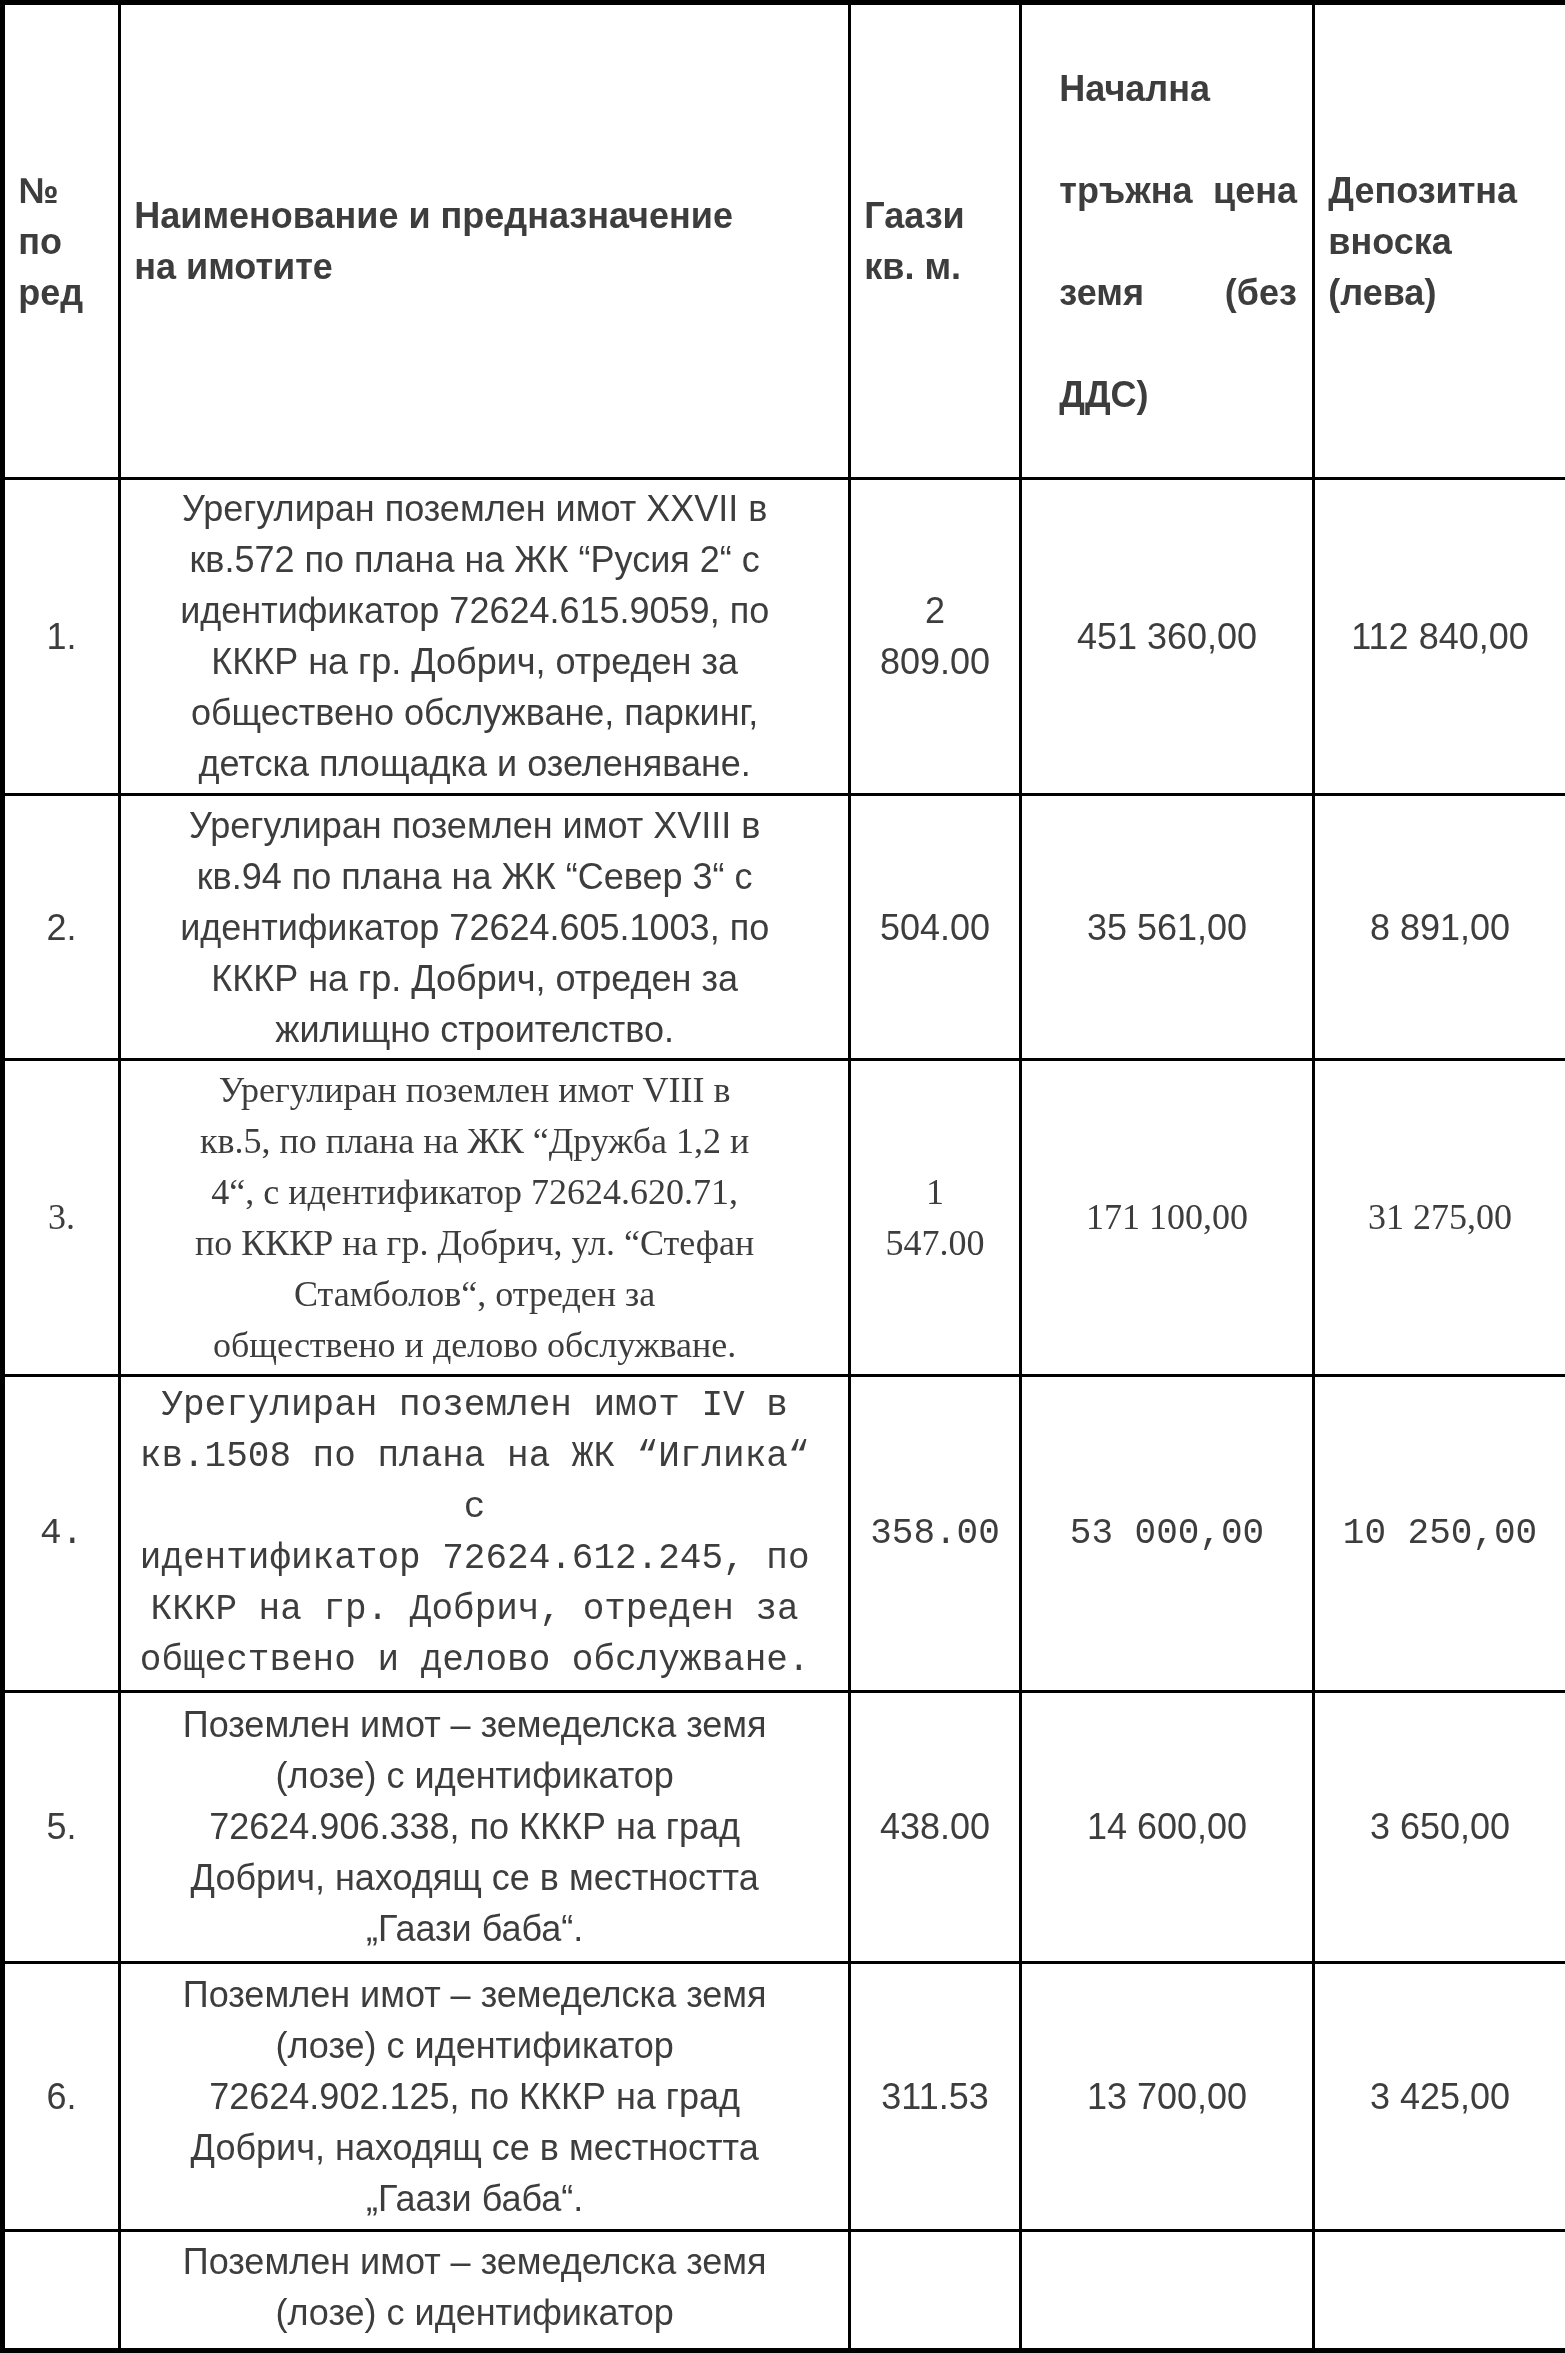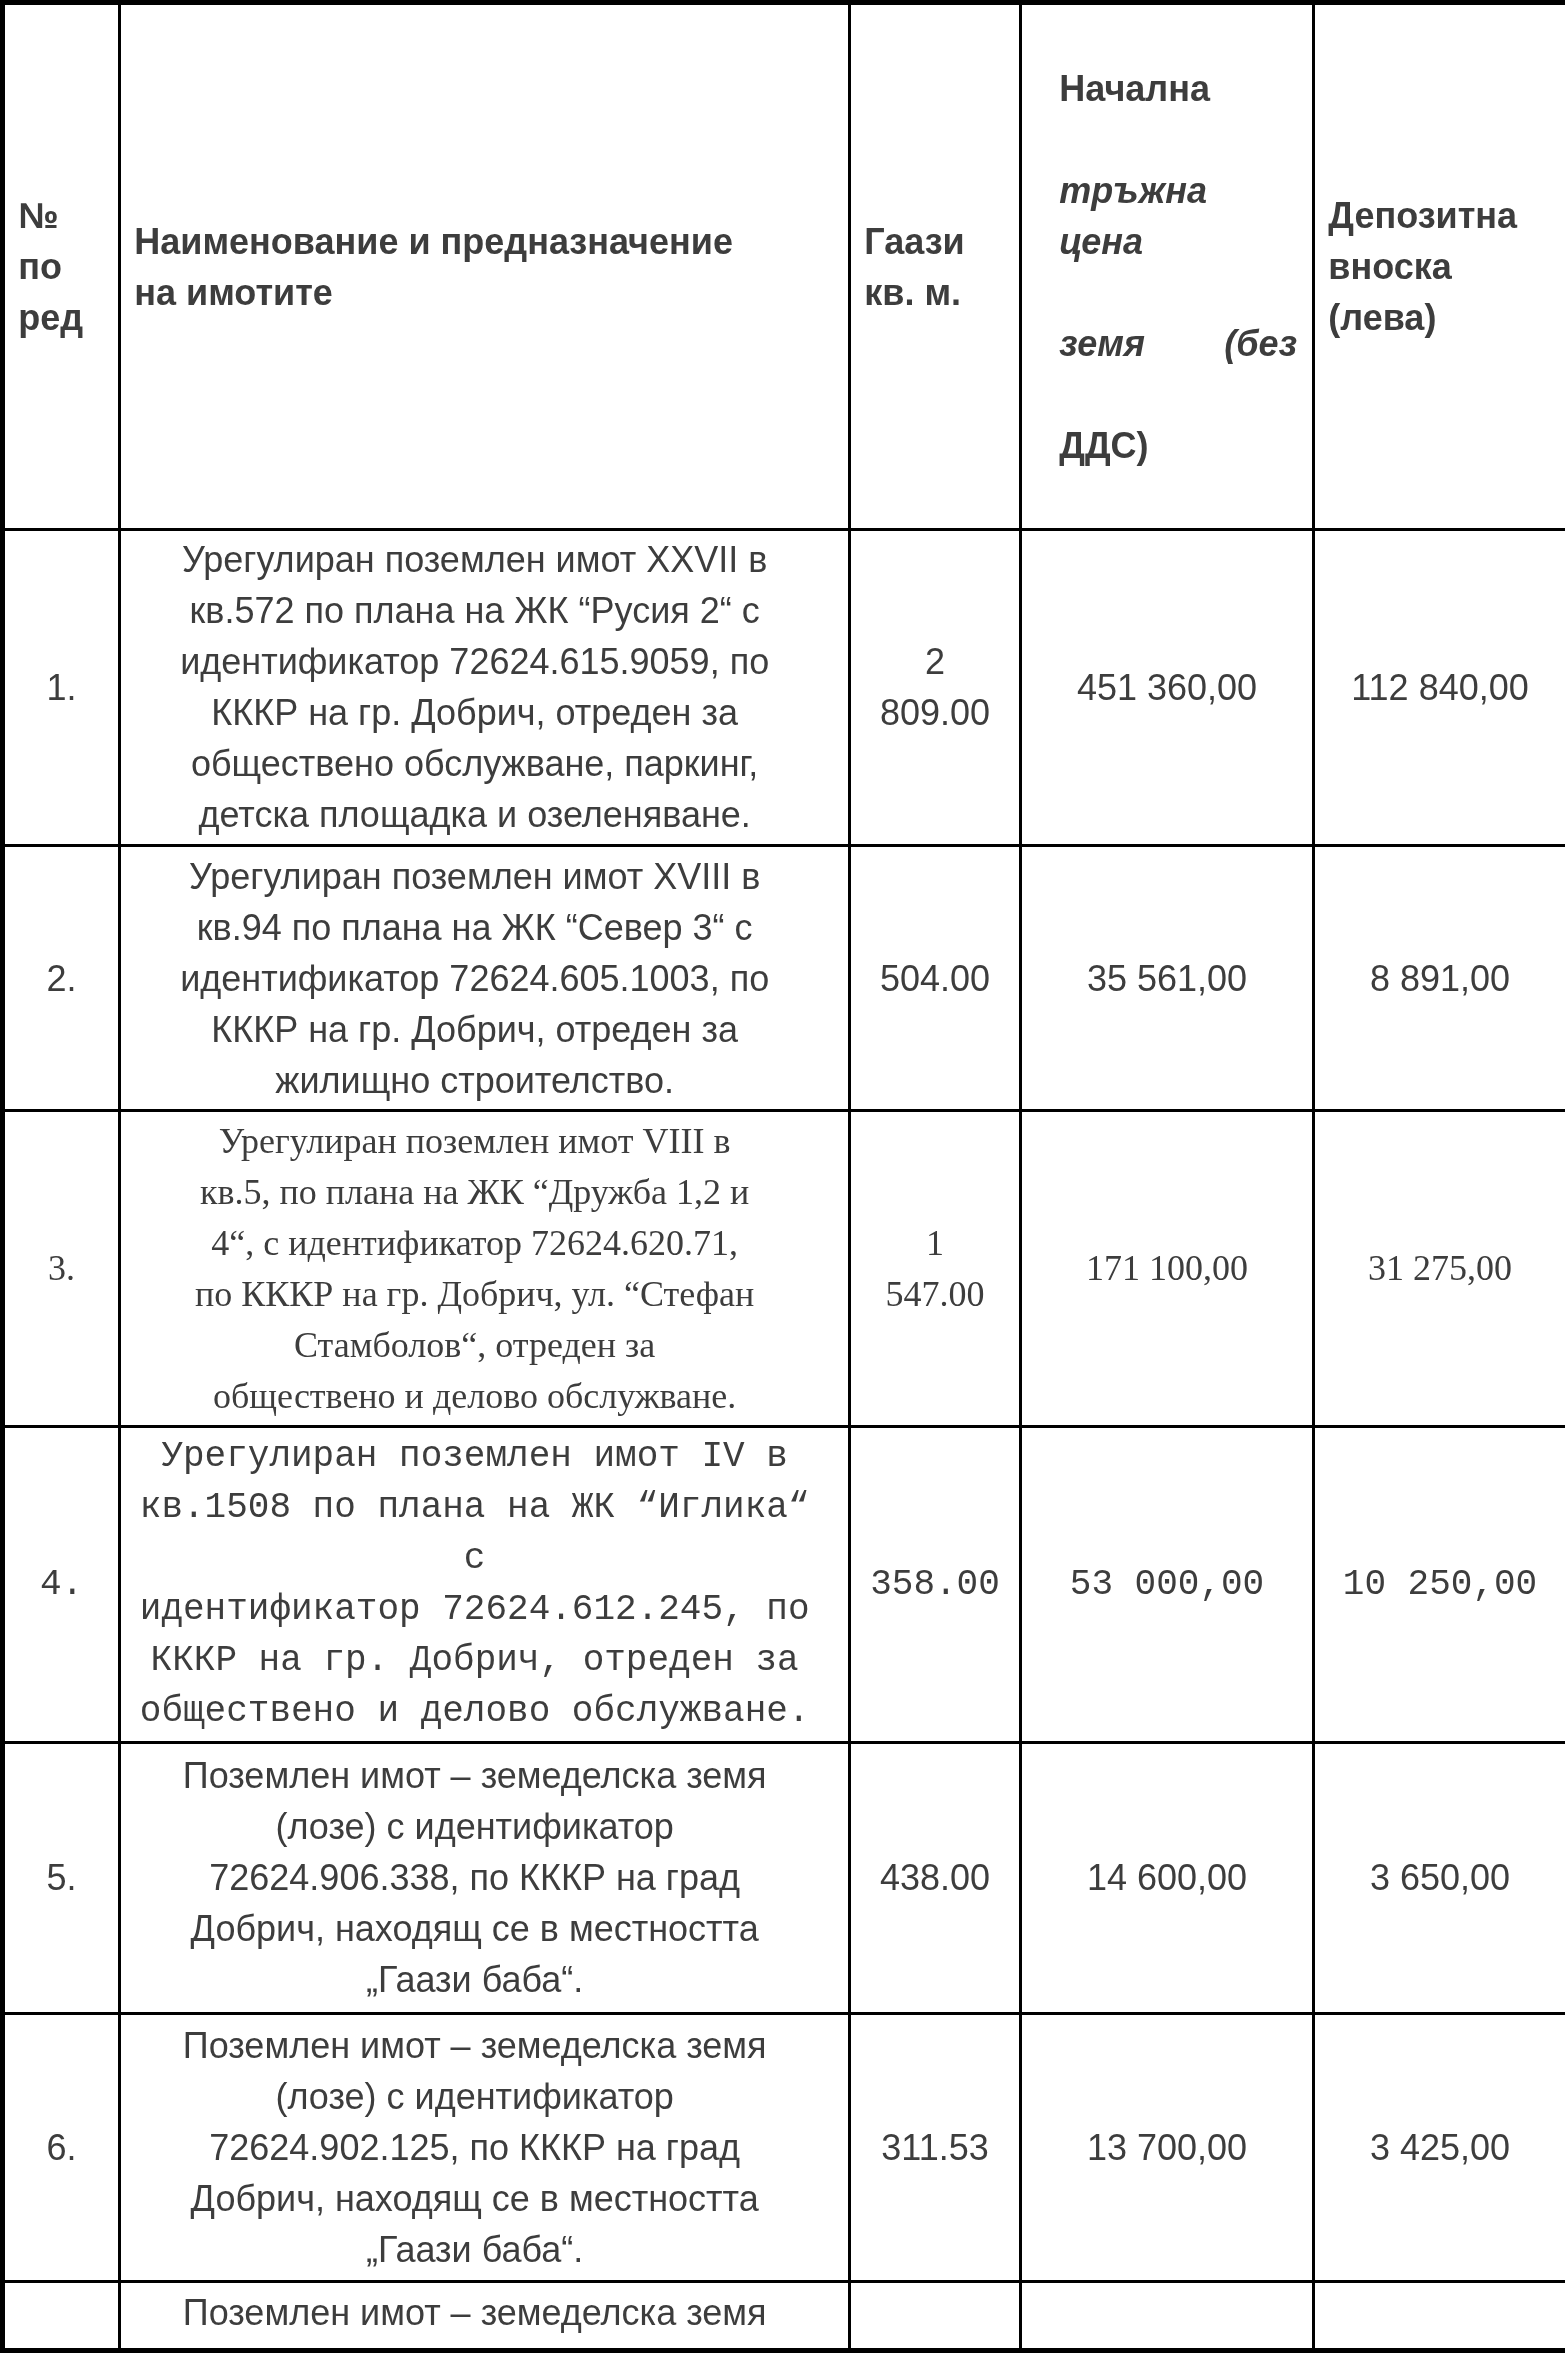--- a/index.html
+++ b/index.html
@@ -40,21 +40,20 @@
     padding: 3.3px 33px 3.3px 13.3px;
   }
   td.cell-center {
     text-align: center;
     padding: 3.3px 6.6px;
   }
   th.hdr-price .jline { white-space: normal; margin-left: 24px; }
   th.hdr-price .jline.just {
     text-align: justify;
     text-align-last: justify;
-    font-style: italic;
   }
   
   tr.hdr   th { height: 207px; }
   tr.row-1 td { height: 303px; }
   tr.row-2 td { height: 256px; }
   tr.row-3 td { height: 304px; font-family: Liberation Serif, serif; }
   tr.row-4 td { height: 256px; font-family: Liberation Mono, monospace; }
   tr.row-5 td { height: 262px; }
   tr.row-6 td { height: 258px; }
   tr.row-7 td { height: 256px; }

